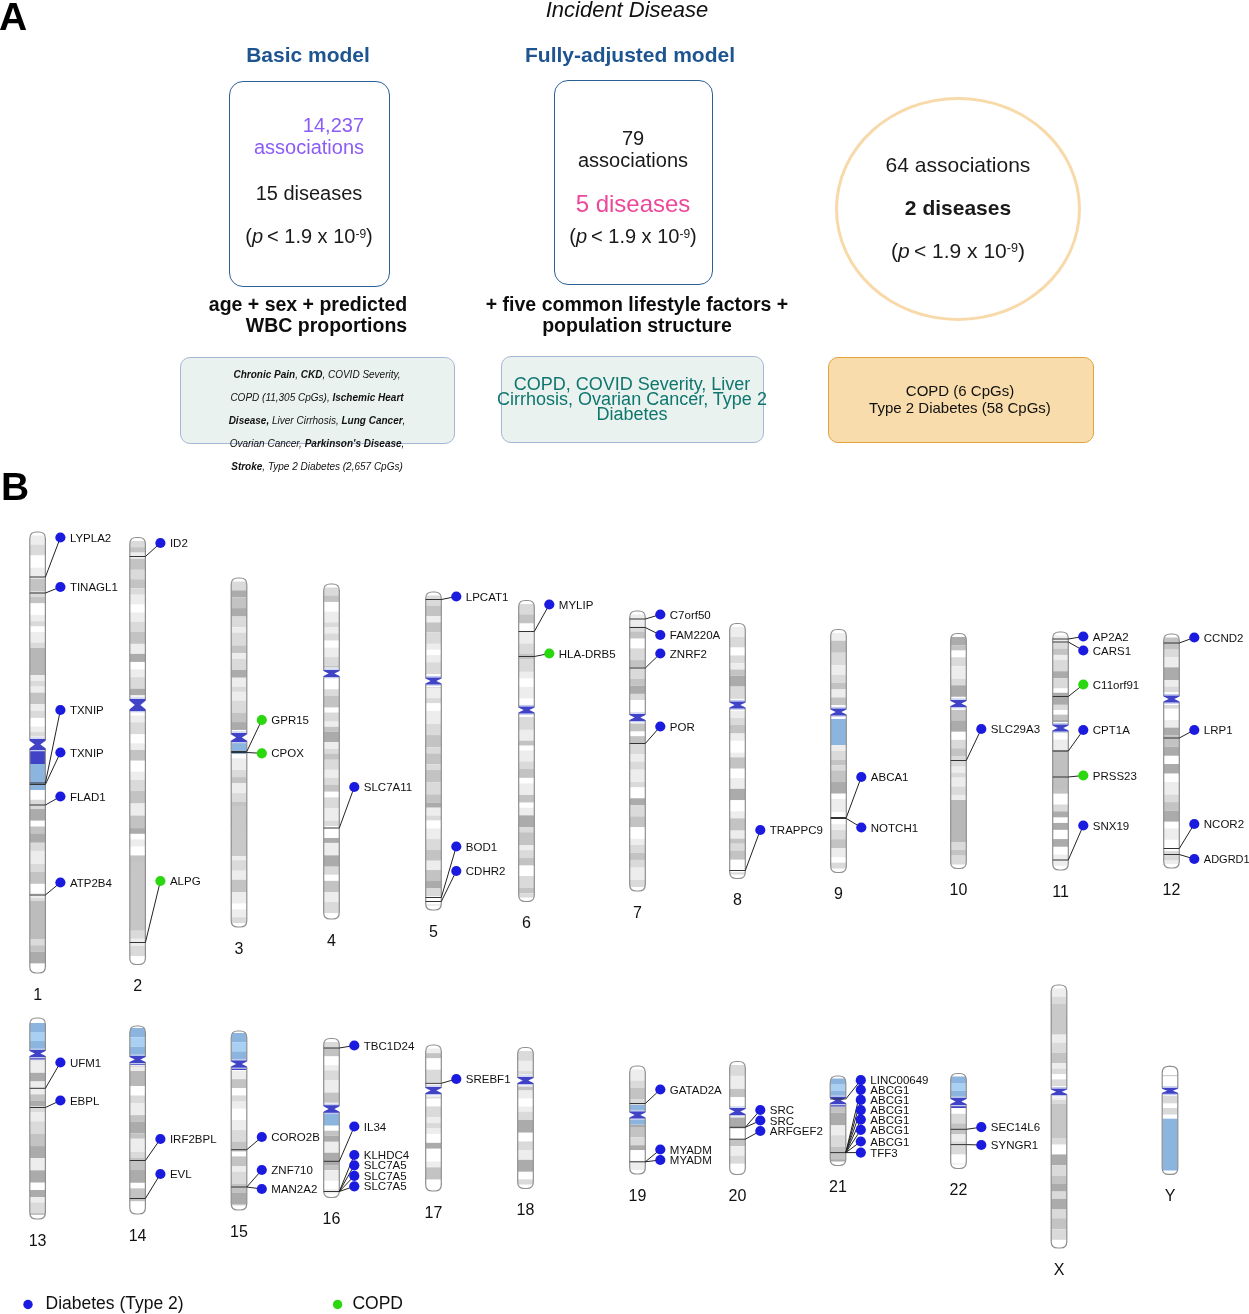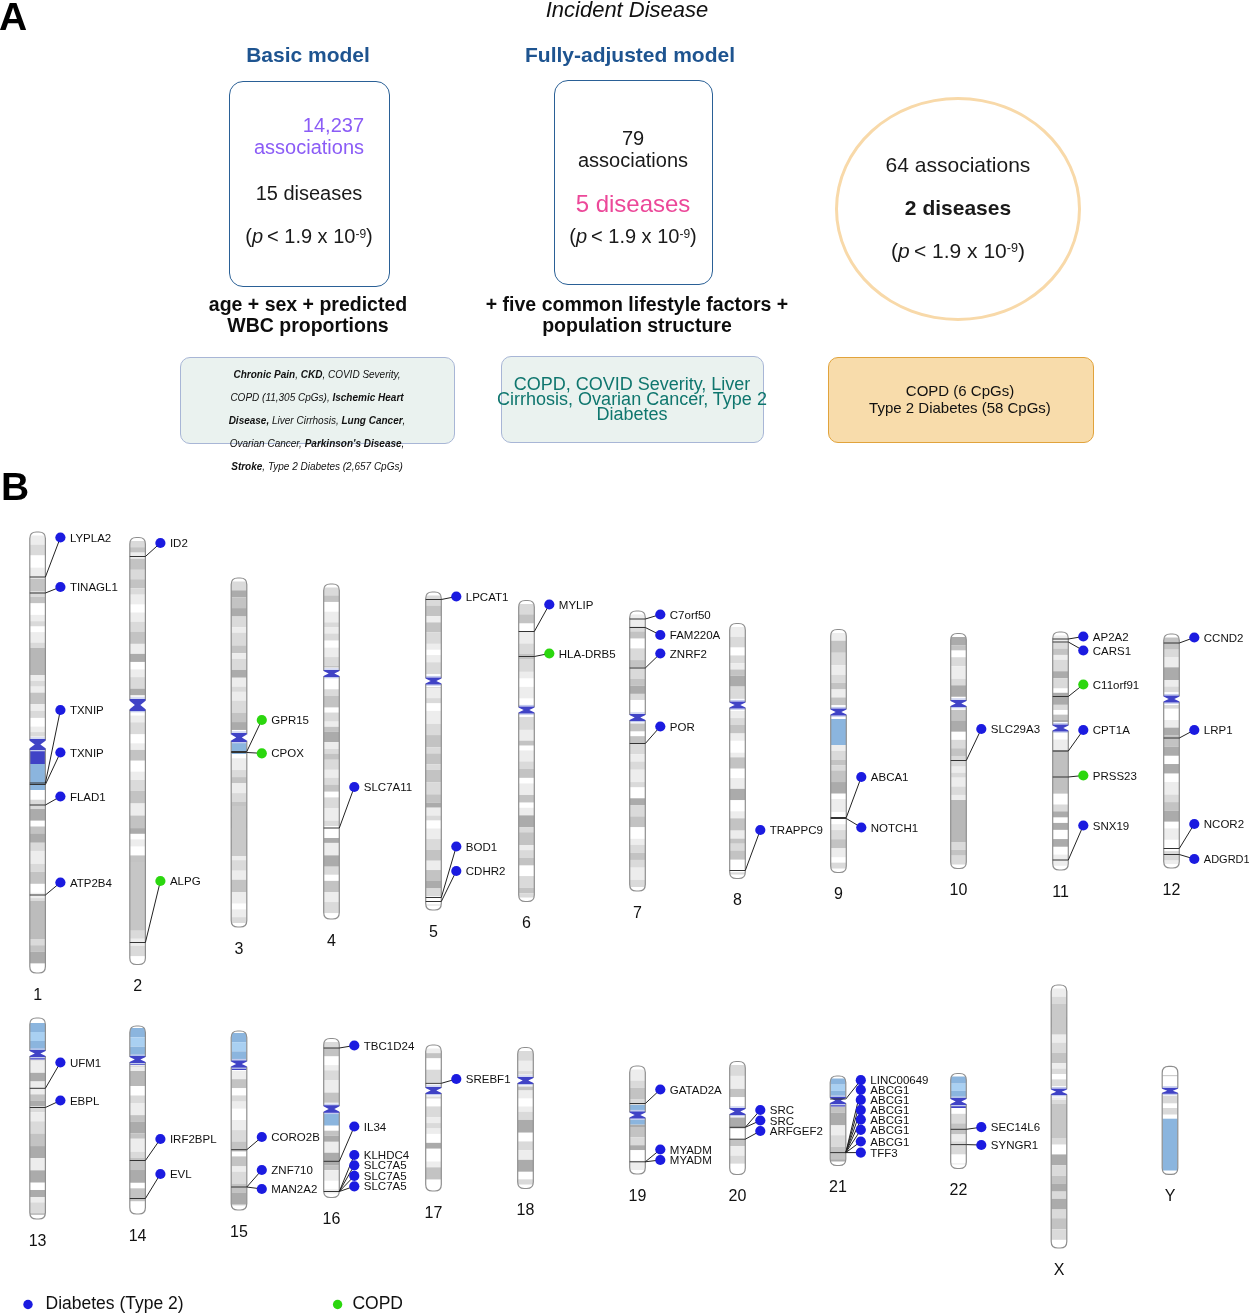--- a/index.html
+++ b/index.html
@@ -21,21 +21,21 @@
 <div class="abs" style="left:554px;top:80px;width:159px;height:205px;border:1.4px solid #2a6096;border-radius:14px;"></div>
 <div class="abs ctr" style="left:633px;top:114px;font-size:20px;line-height:22px;color:#1a1a1a;margin-top:13px;">79<br>associations</div>
 <div class="abs ctr" style="left:633px;top:182px;font-size:24px;color:#ec4899;margin-top:8px;">5 diseases</div>
 <div class="abs ctr" style="left:633px;top:225px;font-size:20px;color:#1a1a1a;white-space:nowrap;">(<i>p</i> &lt; 1.9 x 10<sup>-9</sup>)</div>
 
 <div class="abs" style="left:835px;top:97px;width:246px;height:224px;border:3.5px solid #f8d9a9;border-radius:50%;"></div>
 <div class="abs ctr" style="left:958px;top:153px;font-size:21px;color:#1a1a1a;white-space:nowrap;">64 associations</div>
 <div class="abs ctr" style="left:958px;top:196px;font-size:21px;color:#1a1a1a;font-weight:bold;">2 diseases</div>
 <div class="abs ctr" style="left:958px;top:239px;font-size:21px;color:#1a1a1a;white-space:nowrap;">(<i>p</i> &lt; 1.9 x 10<sup>-9</sup>)</div>
 
-<div class="abs ctr" style="left:308px;top:294px;font-size:19.5px;font-weight:bold;line-height:21px;color:#0d0d0d;">age + sex + predicted<br>WBC proportions</div>
+<div class="abs ctr" style="left:308px;top:294px;font-size:19.5px;font-weight:bold;line-height:21px;color:#0d0d0d;text-align:right;">age + sex + predicted<br>WBC proportions</div>
 <div class="abs ctr" style="left:637px;top:294px;font-size:19.5px;font-weight:bold;line-height:21px;color:#0d0d0d;">+ five common lifestyle factors +<br>population structure</div>
 
 <div class="abs" style="left:180px;top:357px;width:275px;height:87px;background:#eaf2ef;border:1.2px solid #a8b6d6;border-radius:10px;"></div>
 <div class="abs ctr" style="left:317px;top:362.5px;font-size:10px;line-height:23px;color:#111;white-space:nowrap;font-style:italic;"><b>Chronic Pain</b>, <b>CKD</b>, COVID Severity,<br>COPD (11,305 CpGs), <b>Ischemic Heart</b><br><b>Disease,</b> Liver Cirrhosis, <b>Lung Cancer</b>,<br>Ovarian Cancer, <b>Parkinson's Disease</b>,<br><b>Stroke</b>, Type 2 Diabetes (2,657 CpGs)</div>
 <div class="abs" style="left:501px;top:356px;width:263px;height:87px;background:#eaf2ef;border:1.2px solid #a8b6d6;border-radius:10px;"></div>
 <div class="abs ctr" style="left:632px;top:377px;font-size:18px;line-height:15.1px;color:#0f766e;white-space:nowrap;">COPD, COVID Severity, Liver<br>Cirrhosis, Ovarian Cancer, Type 2<br>Diabetes</div>
 <div class="abs" style="left:827.5px;top:357px;width:266px;height:86px;background:#f8dcab;border:1.6px solid #e1a33c;border-radius:10px;"></div>
 <div class="abs ctr" style="left:960px;top:383px;font-size:15px;line-height:16.5px;color:#111;white-space:nowrap;">COPD (6 CpGs)<br>Type 2 Diabetes (58 CpGs)</div>
 
 <div class="abs" style="left:1px;top:465px;font-size:39px;font-weight:bold;color:#000;">B</div>

